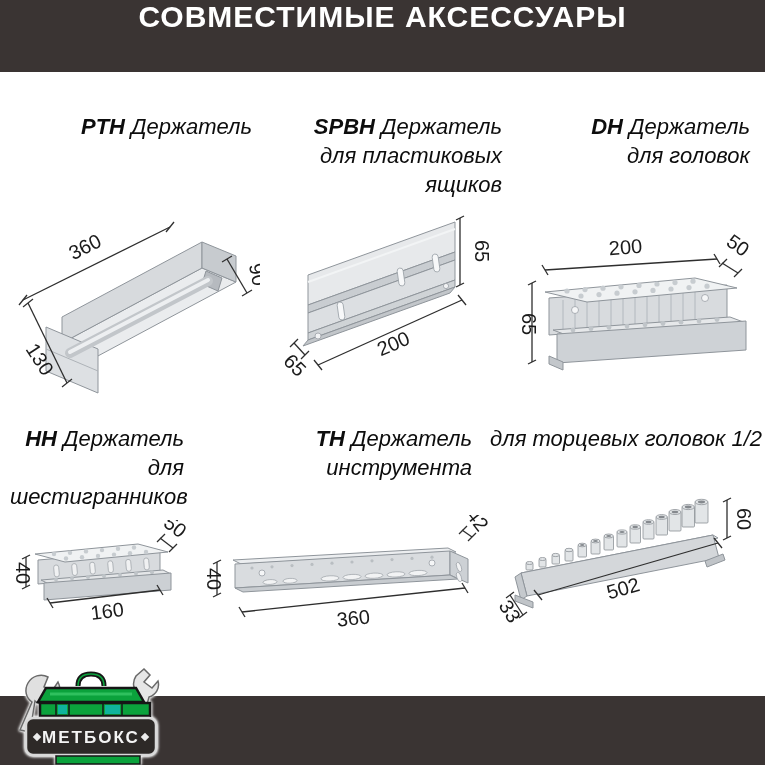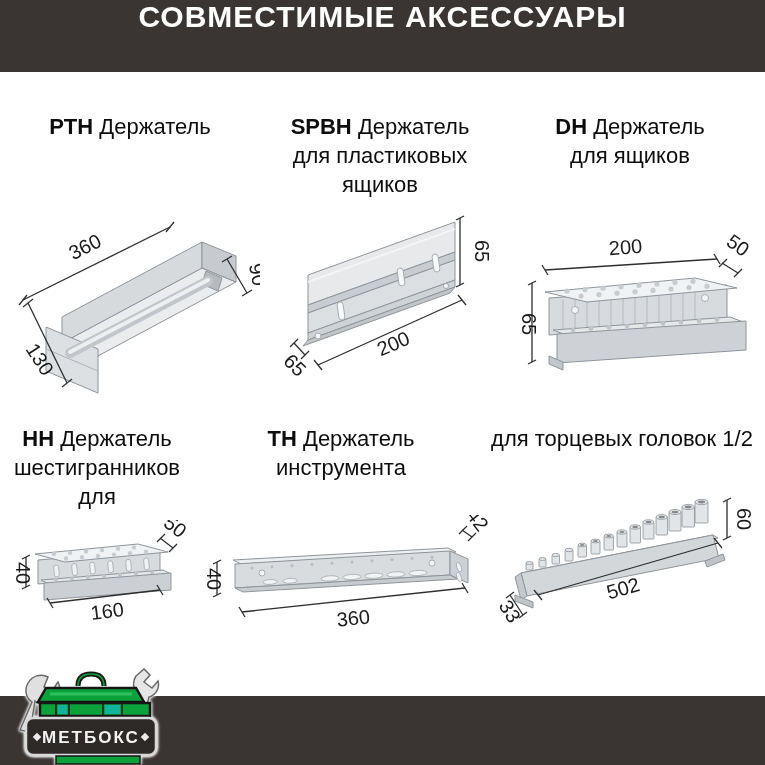--- a/index.html
+++ b/index.html
@@ -2,21 +2,21 @@
 <html><head>
 <meta charset="utf-8">
 <style>
   html,body{margin:0;padding:0;background:#ffffff;}
   #page{position:relative;width:765px;height:765px;background:#ffffff;overflow:hidden;
         font-family:"Liberation Sans",sans-serif;}
   .bar{position:absolute;left:0;width:765px;background:#3a3433;}
   #header{top:0;height:72px;display:flex;align-items:flex-start;justify-content:center;}
   #header h1{margin:0;color:#ffffff;font-size:30px;font-weight:bold;letter-spacing:1px;}
   #footer{top:696px;height:69px;}
-  .card{position:absolute;text-align:center;color:#0d0d0d;}
+  .card{position:absolute;text-align:right;color:#0d0d0d;font-style:italic;}
   .tl{font-size:22px;line-height:29px;font-weight:400;white-space:nowrap;}
   .tl b{font-weight:bold;}
   .art{position:absolute;}
   svg{display:block;}
   .dim{font-size:20px;fill:#1b1b1b;font-family:"Liberation Sans",sans-serif;}
   .dl{stroke:#2e2e2e;stroke-width:1.3;fill:none;}
   .pp{stroke:#8f959b;stroke-width:1;}
   #logo{position:absolute;left:6px;top:668px;
         filter:drop-shadow(0 0 1.5px #ffffff) drop-shadow(0 0 1px #ffffff);}
   .logo-text{font-weight:bold;font-size:17px;letter-spacing:2px;fill:#f4f4f4;}
@@ -99,21 +99,21 @@
       </g>
       <text class="dim" x="205" y="41" text-anchor="middle" transform="rotate(90 205 41)">65</text>
       <text class="dim" x="126" y="140" text-anchor="middle" transform="rotate(-23 126 140)">200</text>
       <text class="dim" x="20" y="160" text-anchor="middle" transform="rotate(45 20 160)">65</text>
     </svg>
   </div>
 
   <div class="card" style="left:510px;top:112px;width:240px;">
     <div>
       <div class="tl"><b>DH</b> <span>Держатель</span></div>
-      <div class="tl">для ящиков</div>
+      <div class="tl">для головок</div>
     </div>
   </div>
   <div class="art" style="left:515px;top:230px;">
     <svg width="250" height="150" viewBox="0 0 250 150">
 
       <polygon class="pp" points="34,68 212,55 212,92 34,105" fill="#d8dbde"></polygon>
       <g stroke="#b9bec3" stroke-width="1.2">
         <line x1="48" y1="70" x2="48" y2="100"></line>
           <line x1="60" y1="69" x2="60" y2="99"></line>
         <line x1="72" y1="68" x2="72" y2="98"></line>
@@ -176,22 +176,22 @@
       </g>
       <text class="dim" x="111" y="24" text-anchor="middle" transform="rotate(-4 111 24)">200</text>
       <text class="dim" x="219" y="21" text-anchor="middle" transform="rotate(35 219 21)">50</text>
       <text class="dim" x="7" y="94" text-anchor="middle" transform="rotate(90 7 94)">65</text>
     </svg>
   </div>
 
   <div class="card" style="left:10px;top:424px;width:174px;">
     <div>
       <div class="tl"><b>HH</b> <span>Держатель</span></div>
+      <div class="tl">для</div>
       <div class="tl">шестигранников</div>
-      <div class="tl">для</div>
     </div>
   </div>
   <div class="art" style="left:8px;top:520px;">
     <svg width="190" height="115" viewBox="0 0 190 115">
       <polygon class="pp" points="30,40 152,30 152,54 30,64" fill="#d8dbde"></polygon>
       <g fill="#f0f1f2" stroke="#9aa0a6" stroke-width="0.7">
         <rect x="46" y="45" width="5" height="12" rx="2.5" transform="rotate(-5 48 51)"></rect>
         <rect x="64" y="43.6" width="5" height="12" rx="2.5" transform="rotate(-5 66 49)"></rect>
         <rect x="82" y="42.2" width="5" height="12" rx="2.5" transform="rotate(-5 84 48)"></rect>
         <rect x="100" y="40.8" width="5" height="12" rx="2.5" transform="rotate(-5 102 46)"></rect>

